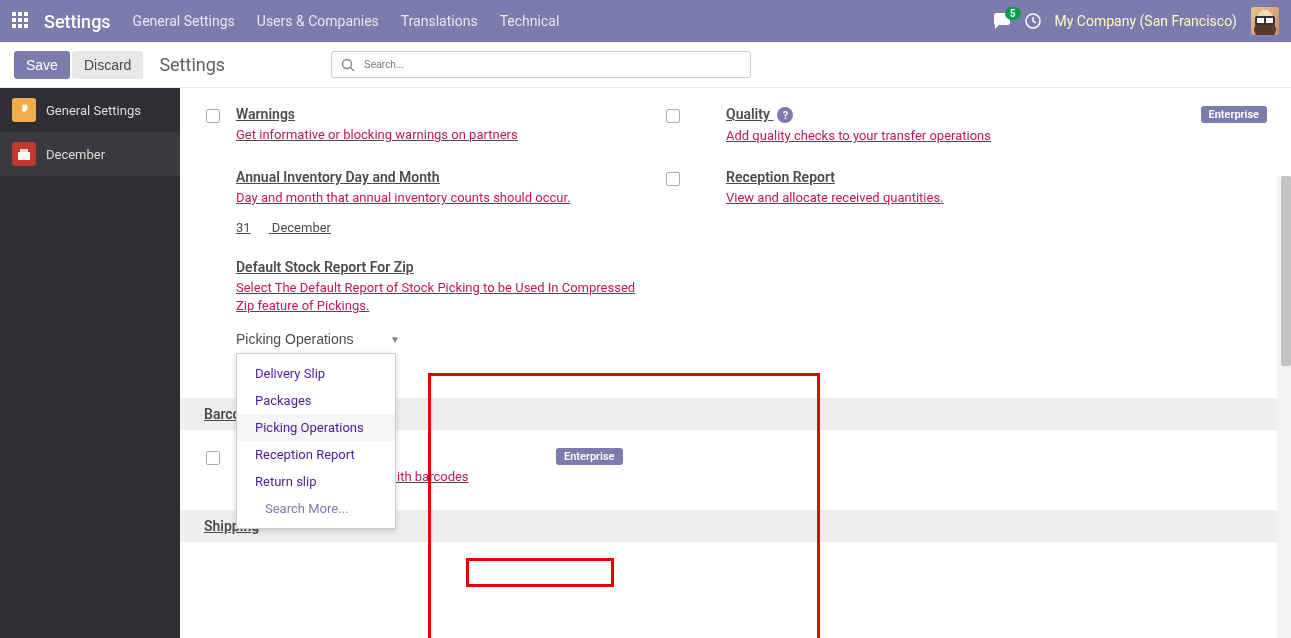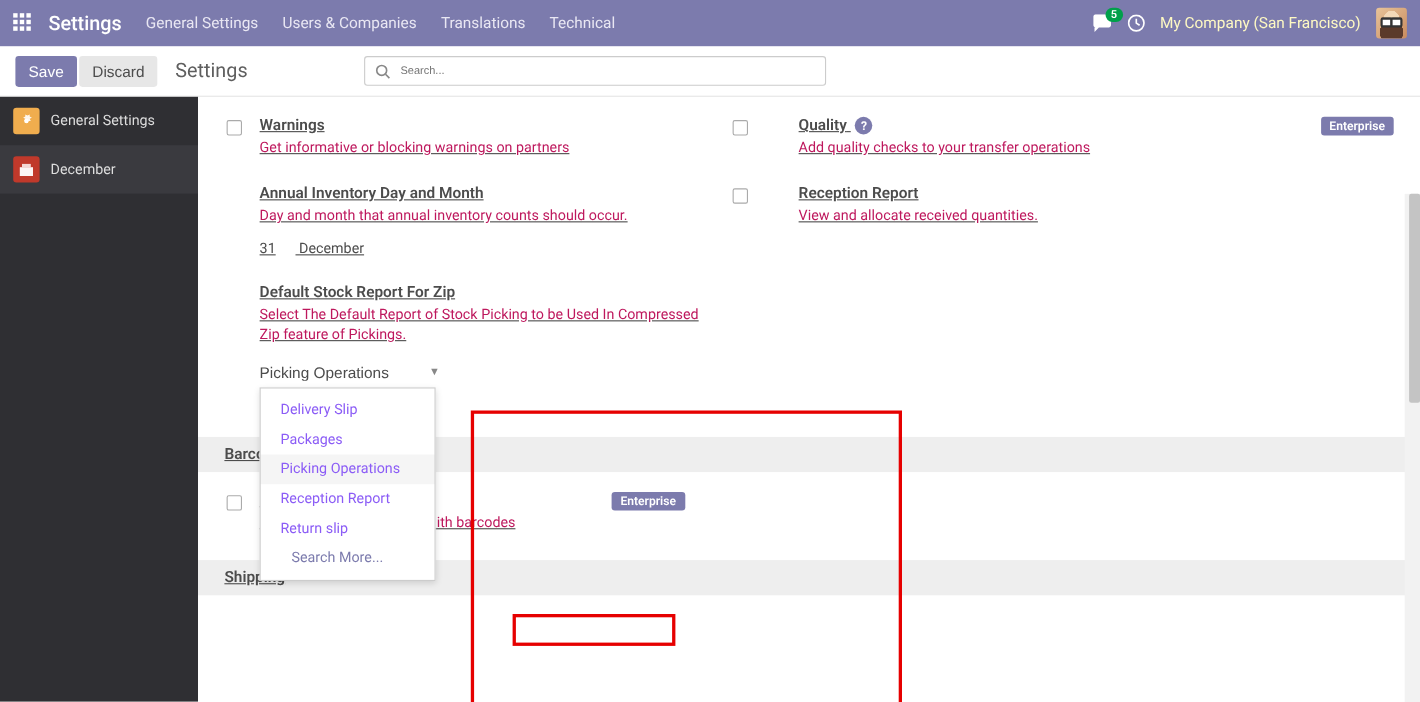--- a/index.html
+++ b/index.html
@@ -62,21 +62,21 @@
 
 .highlight-box { position: absolute; border: 3px solid #e60000; pointer-events: none; }
 .hb1 { left: 248px; top: 285px; width: 392px; height: 297px; }
 .hb2 { left: 286px; top: 470px; width: 148px; height: 29px; }
 
 .dropdown-input { margin-top: 14px; display: inline-flex; align-items: center; border-bottom: 1px dotted transparent; padding: 2px 0; cursor: text; position: relative; gap: 20px; }
 .dropdown-input input { border: none; font-size: 14px; color: #4c4c4c; width: 130px; outline: none; }
 .dropdown-input .caret { color: #888; margin-left: 4px; font-size: 10px; cursor: pointer; }
 
 .dropdown-menu { position: absolute; top: 100%; left: 0; margin-top: 4px; width: 160px; background: #fff; border: 1px solid #ccc; box-shadow: 0 2px 6px rgba(0,0,0,.15); z-index: 20; padding: 6px 0; }
-.dropdown-menu .opt { padding: 6px 18px; font-size: 13px; color: #8b5cf6; cursor: pointer; }
+.dropdown-menu .opt { padding: 6px 18px; font-size: 13px; color: #4c1d95; cursor: pointer; }
 .dropdown-menu .opt.sel { background: rgba(0,0,0,.04); }
 .dropdown-menu .search-more { color: #7c7bad; padding: 6px 28px; cursor: pointer; }
 
 .q-icon { display:inline-flex; width:16px; height:16px; border-radius:50%; background:#7c7bad; color:#fff; align-items:center; justify-content:center; font-size:11px; font-weight:700; margin-left:4px; vertical-align:middle; }
 
 .right-scroll { position: absolute; right: 0; top: 88px; width: 10px; height: 190px; background: #c4c4c4; border-radius: 2px; }
 .scroll-track { position: absolute; right: 0; top: 88px; bottom: 0; width: 14px; background: #f2f2f2; }
 
 .col-left-rel, .col-right-rel { position: relative; }
 .col-right-rel { padding-left: 30px; }

